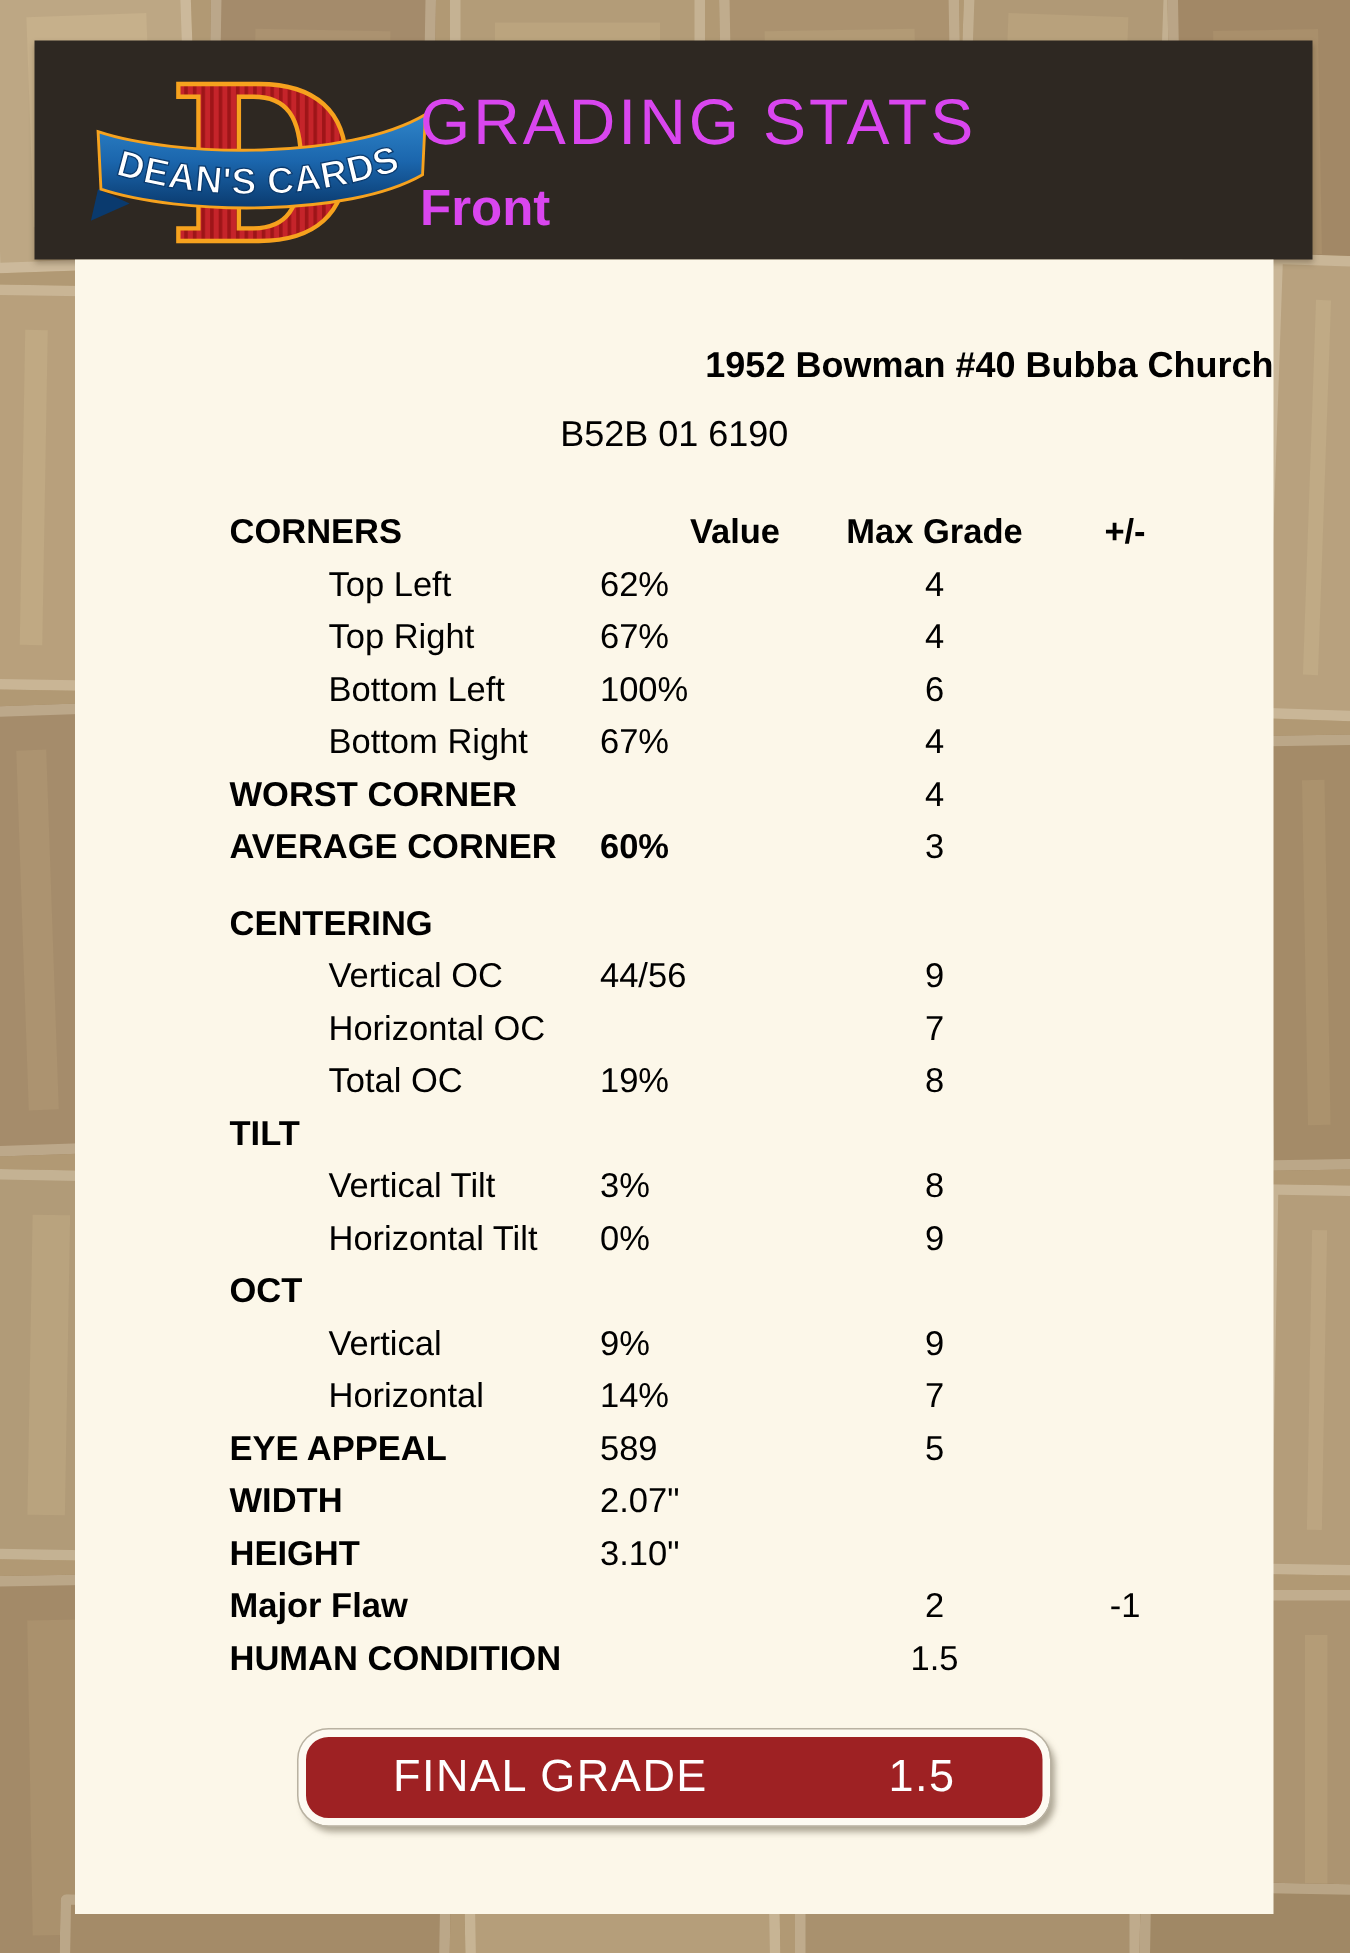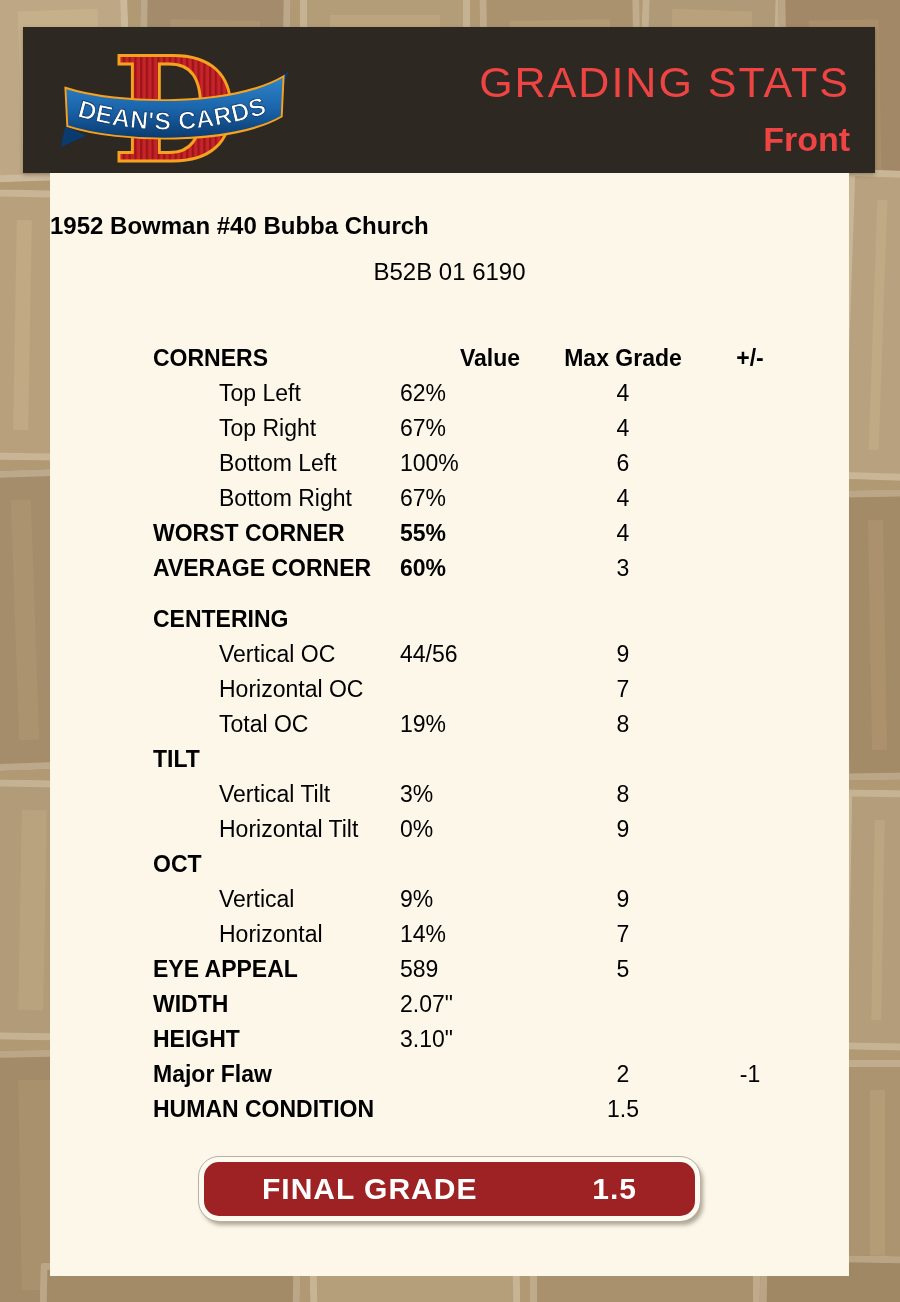--- a/index.html
+++ b/index.html
@@ -8,49 +8,49 @@
   .page { position:relative; width:900px; height:1302px; overflow:hidden; background:#b19974; }
 
   
   .bgcard { position:absolute; border-radius:4px;
             box-shadow: inset 0 0 0 7px rgba(233,222,198,0.35), inset 0 0 0 30px rgba(90,70,45,0.08); }
 
   
   .topbar { position:absolute; left:23px; top:27px; width:852px; height:146px;
             background:#2e2822; box-shadow:0 2px 4px rgba(60,45,25,0.35); }
   .logo { position:absolute; left:29px; top:11px; width:245px; height:134px; }
-  .header-text { position:absolute; left:257px; right:25px; top:31px; text-align:right; color:#ef4444; }
+  .header-text { position:absolute; left:257px; right:25px; top:31px; text-align:left; color:#d946ef; }
   .header-title { font-size:43px; line-height:48px; letter-spacing:2px; font-weight:400; }
   .header-subtitle { font-size:34px; line-height:40px; margin-top:13px; font-weight:700; }
 
   
   .panel { position:absolute; left:50px; top:173px; width:799px; height:1103px;
            background:#fcf7e9; color:#000; }
-  .card-title { margin-top:38px; text-align:left; font-size:24px; line-height:30px; font-weight:bold; }
+  .card-title { margin-top:56px; text-align:right; font-size:24px; line-height:30px; font-weight:bold; }
   .card-code  { margin-top:16px;  text-align:center; font-size:24px; line-height:30px; }
 
-  .grading-table { margin-top:54px; }
+  .grading-table { margin-top:32px; }
   .trow { position:relative; height:35px; font-size:23px; line-height:35px; }
   .trow.gap { margin-top:16px; }
   .cell { position:absolute; top:0; height:35px; white-space:nowrap; }
   .c-label { left:103px; }
   .trow.indent .c-label { left:169px;text-align:center; }
   .c-value { left:350px; width:136px; text-align:left; }
   .c-valhead { left:380px; width:120px; text-align:center; }
   .c-max { left:503px; width:140px; text-align:center; }
   .c-pm  { left:660px; width:80px;  text-align:center; }
   .bold { font-weight:bold; }
 
   
   .final-grade { position:relative; margin:30px 0 0 149px; width:501px; height:64px;
                  background:#9e2123; border:5px solid #fdfaf2; border-radius:20px;
                  outline:1px solid #b9b2a2;
                  box-shadow:3px 4px 4px rgba(110,100,80,0.55);
                  display:flex; align-items:center; justify-content:space-between;
-                 padding:0 58px; color:#fff; font-size:30px; font-weight:bold; letter-spacing:1px; }
+                 padding:0 58px; color:#fff; font-size:30px; font-weight:normal; letter-spacing:1px; }
 </style>
 </head>
 <body>
 
 <div class="page">
 
   <div>
     <div class="bgcard" style="left:-10px;top:-20px;width:140px;height:200px;background:#c6b08b;transform:rotate(-2deg);"></div>
     <div class="bgcard" style="left:140px;top:-10px;width:150px;height:95px;background:#ab9270;transform:rotate(1deg);"></div>
     <div class="bgcard" style="left:300px;top:-15px;width:170px;height:110px;background:#bba47e;"></div>
@@ -139,21 +139,20 @@
 
   <div class="trow indent">
     <span class="cell c-label">Bottom Right</span>
     <span class="cell c-value">67%</span>
     <span class="cell c-max">4</span>
     <span class="cell c-pm"></span>
   </div>
 
   <div class="trow">
     <span class="cell c-label bold">WORST CORNER</span>
-    <span class="cell c-value bold">55%</span>
     <span class="cell c-max">4</span>
     <span class="cell c-pm"></span>
   </div>
 
   <div class="trow">
     <span class="cell c-label bold">AVERAGE CORNER</span>
     <span class="cell c-value bold">60%</span>
     <span class="cell c-max">3</span>
     <span class="cell c-pm"></span>
   </div>

